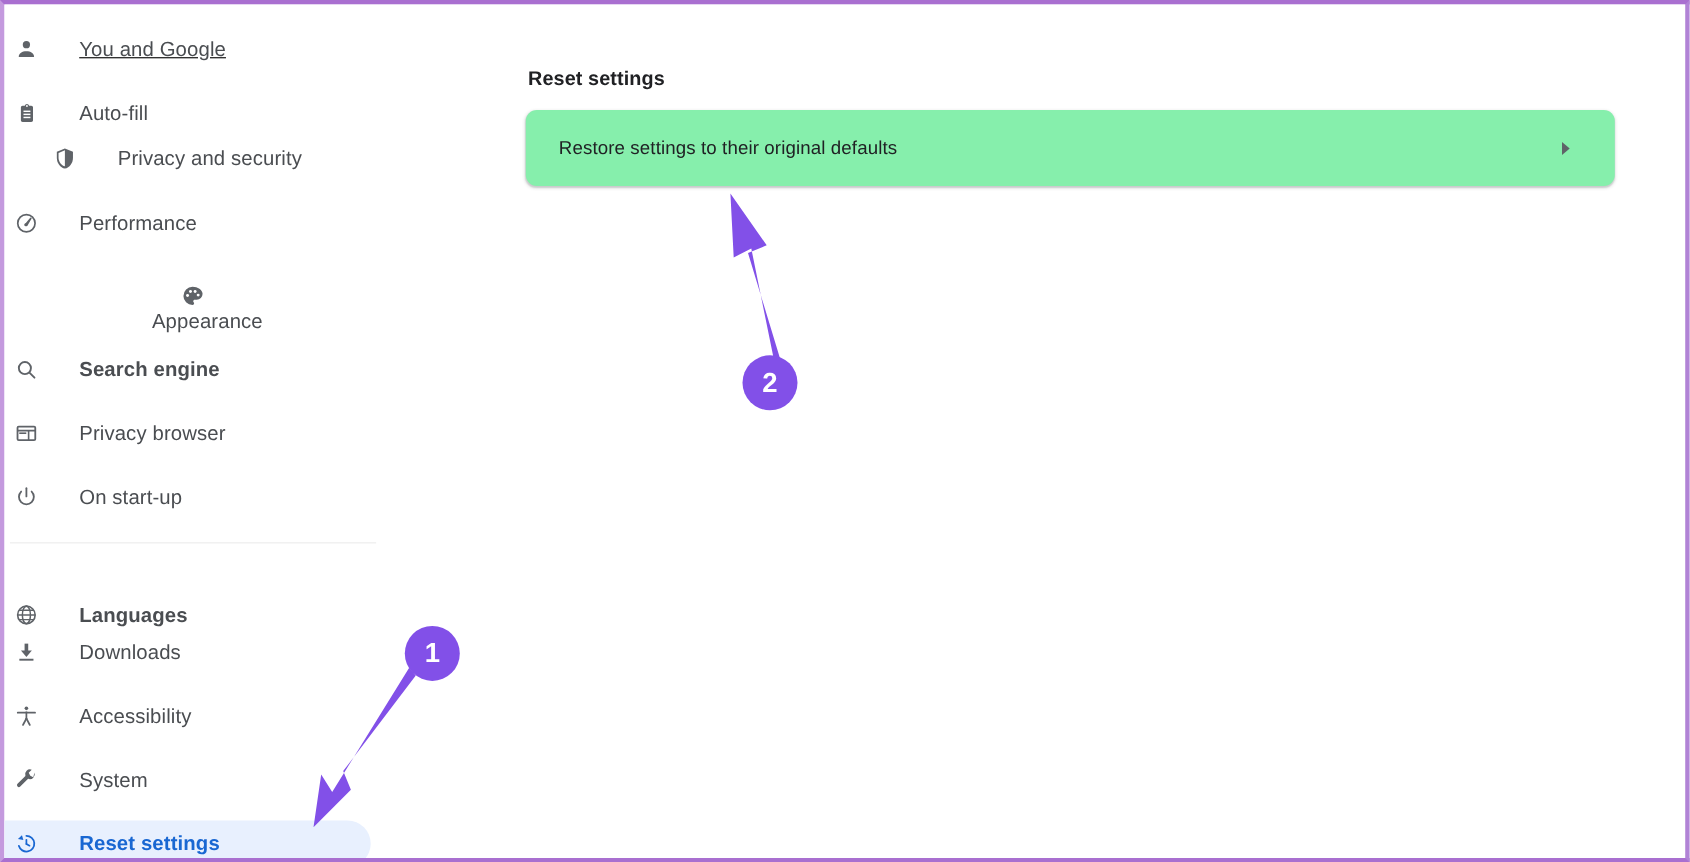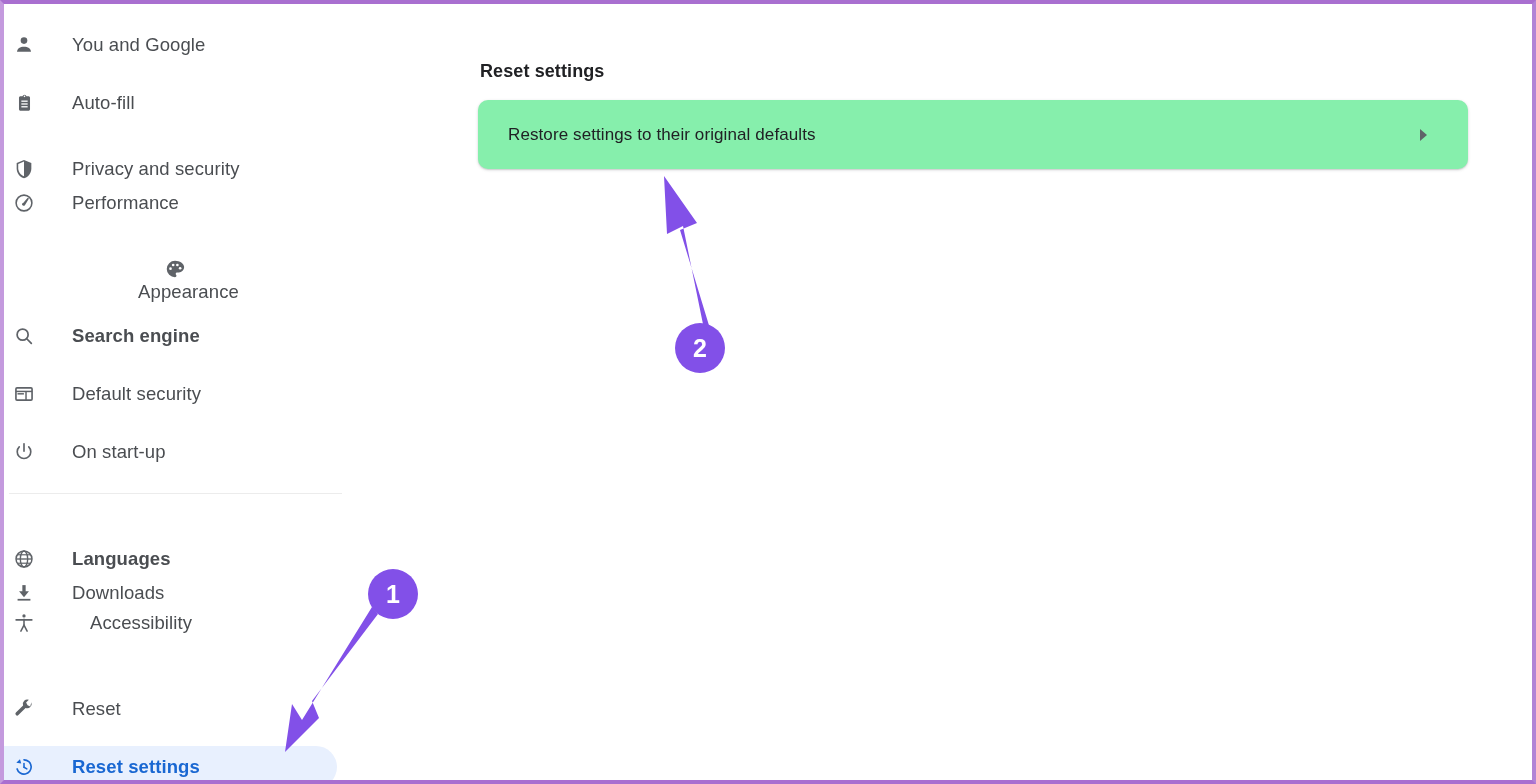--- a/index.html
+++ b/index.html
@@ -177,41 +177,41 @@
     font-size: 25px;
   }
 </style>
 </head>
 <body>
 
 <div id="app" style="border-top-color: rgb(169, 111, 208); border-bottom-color: rgb(169, 111, 208);">
 
   <nav id="sidebar">
     <div id="nav-list">
-        <div class="nav-item" style="top: 20px;">
+        <div class="nav-item" style="top: 20px; text-decoration: underline;">
           <span class="nav-icon">
             <svg viewBox="0 0 24 24" width="22" height="22">
               <circle cx="12" cy="7.2" r="3.6" fill="currentColor"></circle>
               <path d="M4.4 19.4c0-3.6 3.4-5.6 7.6-5.6s7.6 2 7.6 5.6z" fill="currentColor"></path>
             </svg>
           </span>
           <span class="nav-label">You and Google</span>
         </div>
         <div class="nav-item" style="top: 78px;">
           <span class="nav-icon">
             <svg viewBox="0 0 24 24" width="21" height="21">
               <path d="M16.5 3.6h-2.2a2.4 2.4 0 0 0-4.6 0H7.5c-1 0-1.8.8-1.8 1.8v13.2c0 1 .8 1.8 1.8 1.8h9c1 0 1.8-.8 1.8-1.8V5.4c0-1-.8-1.8-1.8-1.8zM12 2.9a.95.95 0 1 1 0 1.9.95.95 0 0 1 0-1.9z" fill="currentColor"></path>
               <rect x="8.4" y="8.6" width="7.2" height="1.5" fill="#fff"></rect>
               <rect x="8.4" y="11.8" width="7.2" height="1.5" fill="#fff"></rect>
               <rect x="8.4" y="15" width="7.2" height="1.5" fill="#fff"></rect>
             </svg>
           </span>
           <span class="nav-label">Auto-fill</span>
         </div>
-        <div class="nav-item" style="top: 144px;">
+        <div class="nav-item" style="top: 119px; padding-left: 35px;">
           <span class="nav-icon">
             <svg viewBox="0 0 24 24" width="22" height="22">
               <path d="M12 2.2 20 5.5v6c0 5-3.4 9.6-8 10.6-4.6-1-8-5.6-8-10.6v-6z" fill="currentColor"></path>
               <path d="M12 3.9v16c-3.5-1-6.3-4.8-6.3-8.6V6.6z" fill="#ffffff"></path>
             </svg>
           </span>
           <span class="nav-label">Privacy and security</span>
         </div>
         <div class="nav-item" style="top: 178px;">
           <span class="nav-icon">
@@ -246,21 +246,21 @@
         </div>
         <div class="nav-item" style="top: 369px;">
           <span class="nav-icon">
             <svg viewBox="0 0 24 24" width="22" height="22">
               <rect x="3.2" y="5.3" width="17.6" height="13.4" rx="1.2" fill="none" stroke="currentColor" stroke-width="1.8"></rect>
               <line x1="3.2" y1="9.2" x2="20.8" y2="9.2" stroke="currentColor" stroke-width="1.6"></line>
               <line x1="14.2" y1="9.2" x2="14.2" y2="18.7" stroke="currentColor" stroke-width="1.6"></line>
               <rect x="4.9" y="11" width="7" height="1.6" fill="currentColor"></rect>
             </svg>
           </span>
-          <span class="nav-label">Default security</span>
+          <span class="nav-label">Privacy browser</span>
         </div>
         <div class="nav-item" style="top: 427px;">
           <span class="nav-icon">
             <svg viewBox="0 0 24 24" width="22" height="22">
               <path d="M6.8 6.4a7.4 7.4 0 1 0 10.4 0" fill="none" stroke="currentColor" stroke-width="1.8" stroke-linecap="round"></path>
               <line x1="12" y1="3" x2="12" y2="11.2" stroke="currentColor" stroke-width="1.8" stroke-linecap="round"></line>
             </svg>
           </span>
           <span class="nav-label">On start-up</span>
         </div>
@@ -279,39 +279,39 @@
         <div class="nav-item" style="top: 568px; text-align: right;">
           <span class="nav-icon">
             <svg viewBox="0 0 24 24" width="22" height="22">
               <rect x="10.2" y="3.4" width="3.6" height="7.4" fill="currentColor"></rect>
               <path d="M6.6 10.2h10.8L12 16.6z" fill="currentColor"></path>
               <rect x="5" y="18.4" width="14" height="1.9" fill="currentColor"></rect>
             </svg>
           </span>
           <span class="nav-label">Downloads</span>
         </div>
-        <div class="nav-item" style="top: 598px; gap: 18px;">
+        <div class="nav-item" style="top: 626px;">
           <span class="nav-icon">
             <svg viewBox="0 0 24 24" width="22" height="22">
               <circle cx="12" cy="4.3" r="1.8" fill="currentColor"></circle>
               <line x1="3.4" y1="8.6" x2="20.6" y2="8.6" stroke="currentColor" stroke-width="1.7" stroke-linecap="round"></line>
               <line x1="12" y1="7.4" x2="12" y2="15" stroke="currentColor" stroke-width="1.7"></line>
               <line x1="12" y1="14.4" x2="8.6" y2="20.8" stroke="currentColor" stroke-width="1.7" stroke-linecap="round"></line>
               <line x1="12" y1="14.4" x2="15.4" y2="20.8" stroke="currentColor" stroke-width="1.7" stroke-linecap="round"></line>
             </svg>
           </span>
           <span class="nav-label">Accessibility</span>
         </div>
         <div class="nav-item" style="top: 684px;">
           <span class="nav-icon">
             <svg viewBox="0 0 24 24" width="22" height="22">
               <path d="M20 4.6a4.9 4.9 0 0 1-6.3 6.3L5.9 18.6a1.9 1.9 0 0 1-2.7-2.7l7.8-7.8A4.9 4.9 0 0 1 17.3 1.9l-3 3 1.6 2.9 2.9 1.6z" fill="currentColor"></path>
             </svg>
           </span>
-          <span class="nav-label">Reset</span>
+          <span class="nav-label">System</span>
         </div>
         <div class="nav-item selected" style="top: 742px;">
           <span class="nav-icon">
             <svg viewBox="0 0 24 24" width="22" height="22">
               <path d="M12 4.2a7.8 7.8 0 1 1-7.5 9.9" fill="none" stroke="currentColor" stroke-width="1.8" stroke-linecap="round"></path>
               <path d="M7.6 3.5 3.6 7.4l5.4.9z" fill="currentColor"></path>
               <line x1="12" y1="8.2" x2="12" y2="12.3" stroke="currentColor" stroke-width="1.7" stroke-linecap="round"></line>
               <line x1="12" y1="12.3" x2="15.1" y2="14" stroke="currentColor" stroke-width="1.7" stroke-linecap="round"></line>
             </svg>
           </span>

